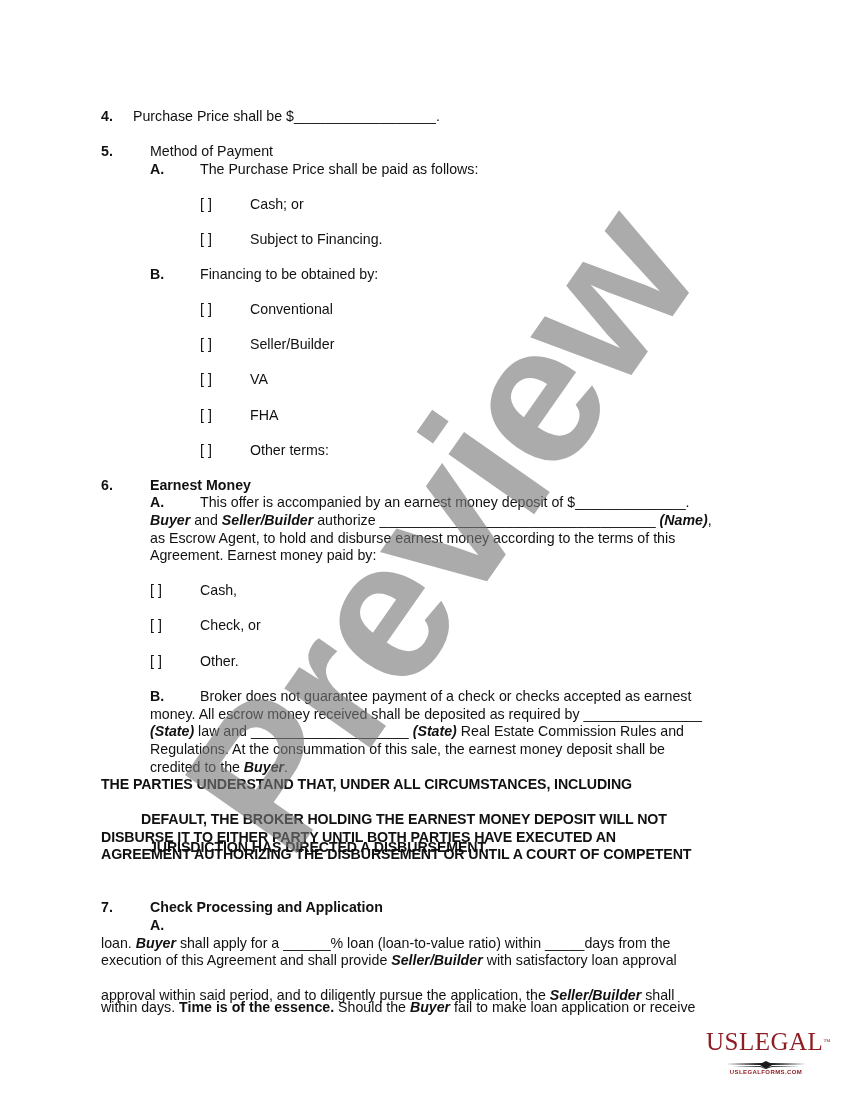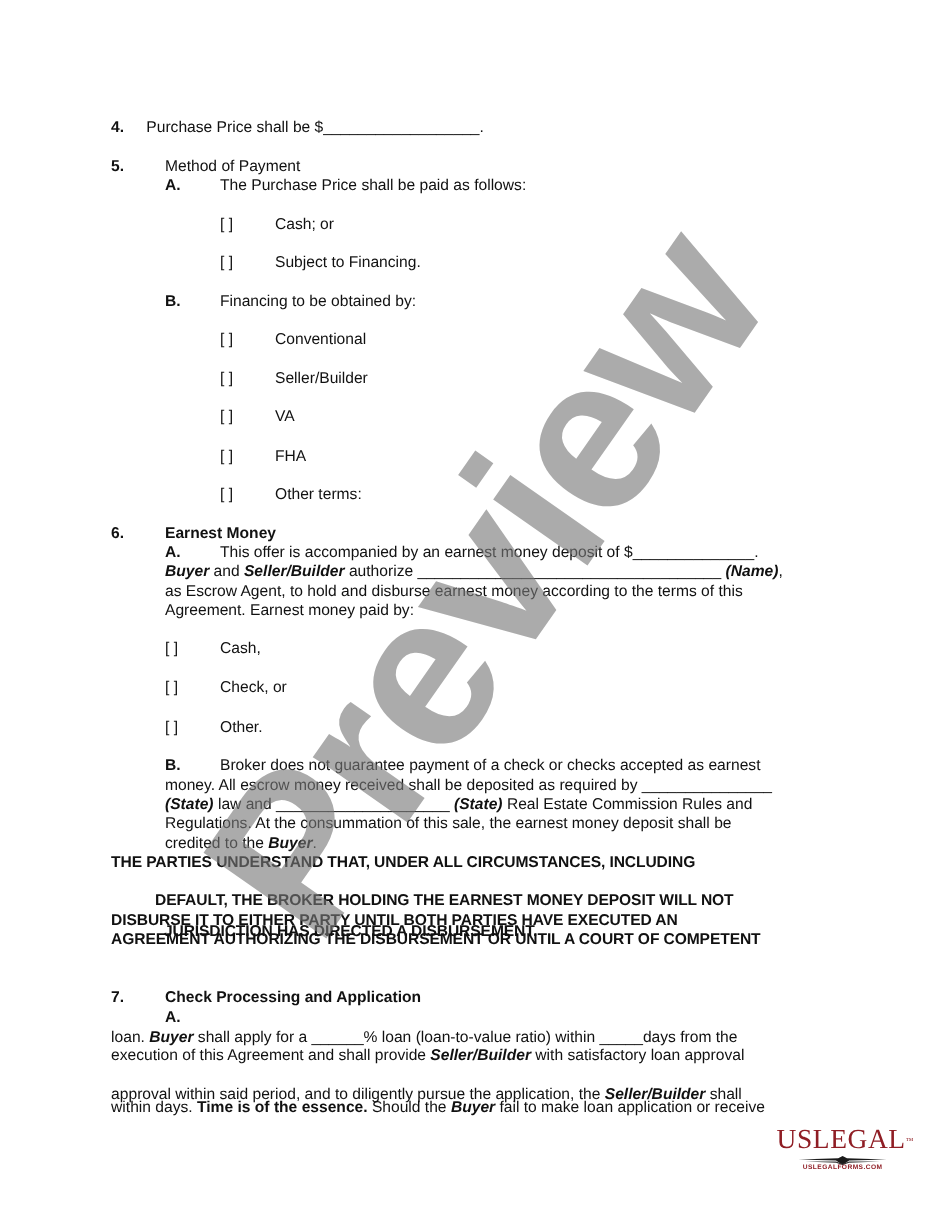--- a/index.html
+++ b/index.html
@@ -14,21 +14,21 @@
   .num { position: absolute; font-weight: bold; }
   .caps { font-weight: bold; letter-spacing: -0.1px; }
 
   .watermark {
     position: absolute; left: 60px; top: 430px; width: 760px; text-align: center;
     font-family: "Liberation Sans", sans-serif; font-weight: bold; font-size: 198px;
     color: rgba(120,120,120,0.62); transform: rotate(-55deg); transform-origin: 50% 50%;
     pointer-events: none; letter-spacing: -4px; line-height: 200px;
   }
   .logo { position: absolute; left: 706px; top: 1024px; width: 120px; height: 46px; text-align: center; }
-  .logo-text { font-family: "Liberation Serif", serif; font-size: 25px; color: #8f1d24; letter-spacing: 0.5px; line-height: 26px; }
+  .logo-text { font-family: "Liberation Serif", serif; font-size: 25px; color: #8f1d24; letter-spacing: 0.5px; line-height: 36px; }
   .logo-tm { font-size: 7px; vertical-align: top; color: #8f1d24; }
   .logo-wing { display: block; margin: 1px auto 0; }
   .logo-url { font-family: "Liberation Sans", sans-serif; font-size: 6px; color: #8f1d24; font-weight: bold; letter-spacing: 0.4px; }
 </style>
 </head>
 <body>
 
 <div class="page">
 
   <span class="num" style="left:101px; top:108px;">4.</span>

